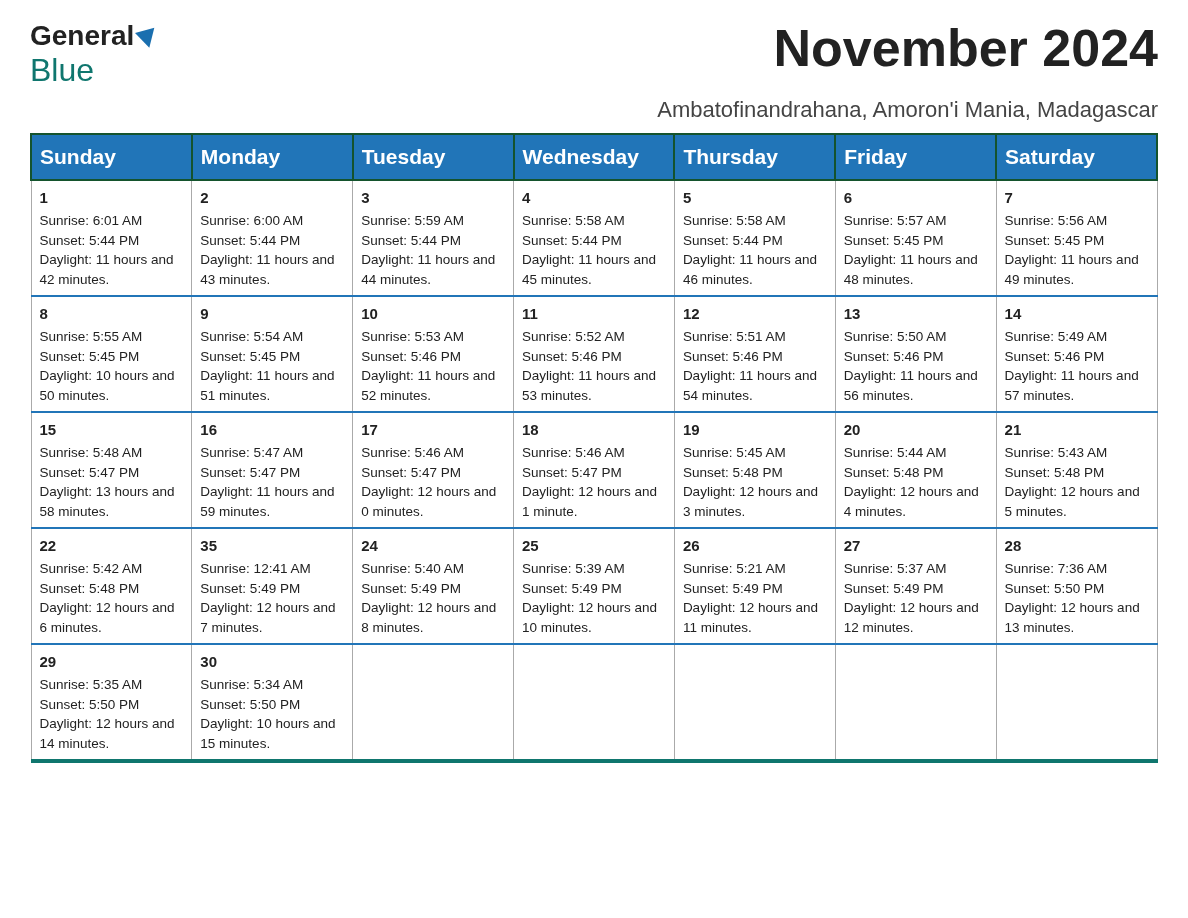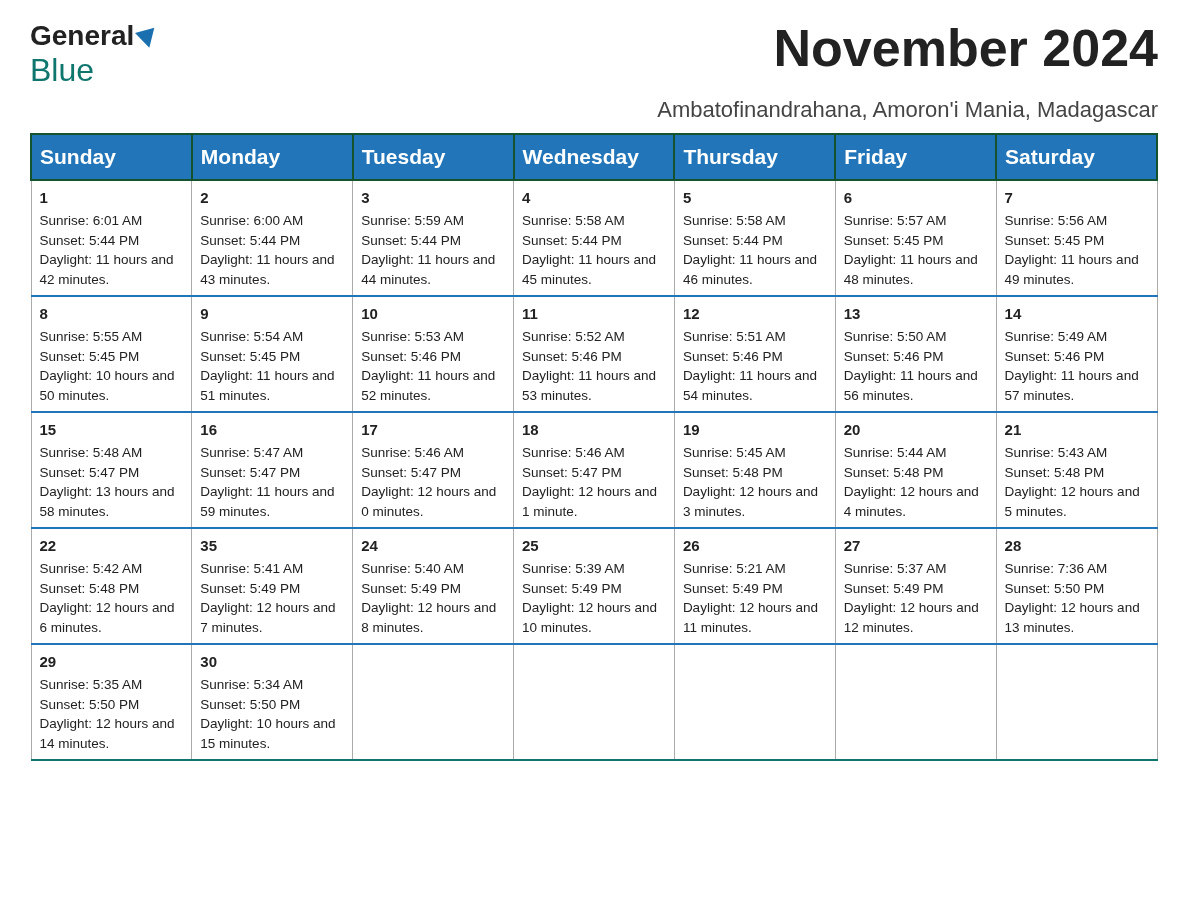--- a/index.html
+++ b/index.html
@@ -83,21 +83,21 @@
       vertical-align: top;
       padding: 6px 8px;
       width: calc(100% / 7);
       font-size: 13.5px;
       line-height: 1.45;
     }
     .calendar-table tr td {
       border-bottom: 1px solid #bbb;
     }
     .calendar-table tbody tr:last-child td {
-      border-bottom: 2px solid #0f766e;
+      border-bottom: 4px solid #0f766e;
     }
     .day-number {
       font-size: 15px;
       font-weight: bold;
       display: block;
       margin-bottom: 2px;
     }
     .empty-cell {
       background: #fff;
     }
@@ -271,21 +271,21 @@
       </tr>
       <tr class="row-divider">
         <td>
         <span class="day-number">22</span>
         <span>Sunrise: 5:42 AM</span><br>
         <span>Sunset: 5:48 PM</span><br>
         <span>Daylight: 12 hours and 6 minutes.</span>
       </td>
         <td>
         <span class="day-number">35</span>
-        <span>Sunrise: 5:41 AM</span><br>
+        <span>Sunrise: 12:41 AM</span><br>
         <span>Sunset: 5:49 PM</span><br>
         <span>Daylight: 12 hours and 7 minutes.</span>
       </td>
         <td>
         <span class="day-number">24</span>
         <span>Sunrise: 5:40 AM</span><br>
         <span>Sunset: 5:49 PM</span><br>
         <span>Daylight: 12 hours and 8 minutes.</span>
       </td>
         <td>

